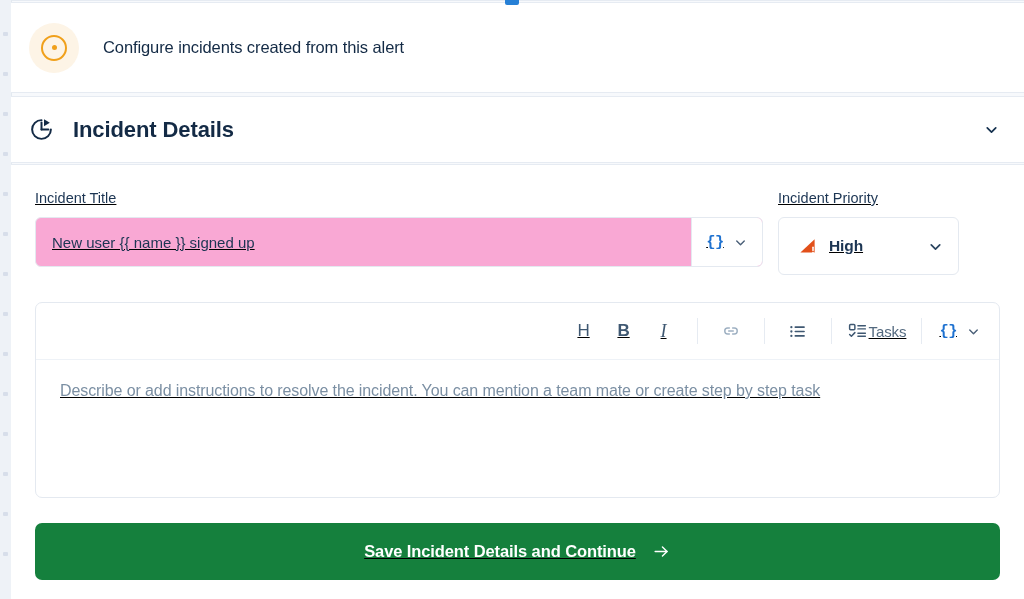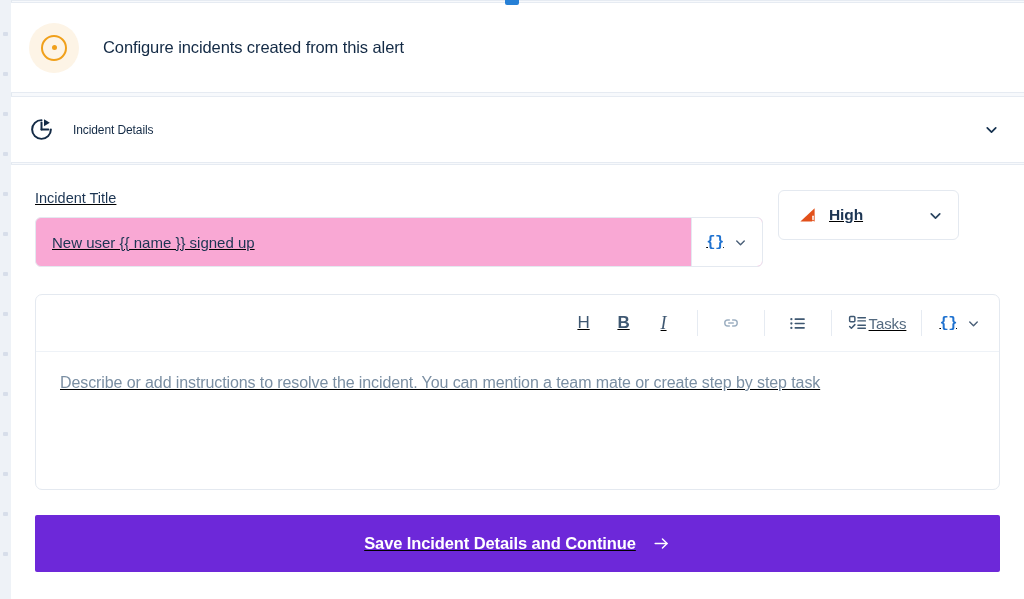--- a/index.html
+++ b/index.html
@@ -121,22 +121,22 @@
     display: flex;
     align-items: center;
     padding: 0 24px 0 18px;
   }
   .section-head-left {
     display: flex;
     align-items: center;
     gap: 19px;
   }
   .section-title {
-    font-size: 12px;
-    font-weight: normal;
+    font-size: 22px;
+    font-weight: bold;
     color: #132a45;
     letter-spacing: -0.1px;
   }
   .section-chevron {
     margin-left: auto;
     display: flex;
     align-items: center;
     cursor: pointer;
   }
 
@@ -204,21 +204,21 @@
     color: #1f72d0;
     font-family: "Liberation Mono", monospace;
     font-size: 15.5px;
     font-weight: bold;
     letter-spacing: -0.5px;
   }
 
   .select-box {
     display: flex;
     align-items: center;
-    height: 50px;
+    height: 58px;
     border: 1px solid #e4e9f0;
     border-radius: 6px;
     padding: 0 14px 0 18px;
     box-sizing: border-box;
     background: #fff;
     cursor: pointer;
   }
   .priority-icon { flex: none; margin-right: 11px; display: flex; }
   .select-value {
     font-size: 15.5px;
@@ -305,22 +305,22 @@
     font-size: 16px;
     color: #7b8fa3;
     letter-spacing: -0.1px;
     line-height: 1.45;
   }
 
   
   .save-btn {
     margin-top: 25px;
     height: 57px;
-    background: #6d28d9;
-    border-radius: 2px;
+    background: #15803d;
+    border-radius: 7px;
     display: flex;
     align-items: center;
     justify-content: center;
     gap: 16px;
     cursor: pointer;
     border: none;
     width: 100%;
     box-sizing: border-box;
   }
   .save-btn-label {
@@ -398,20 +398,21 @@
             <span style="display:flex">
               <svg width="15" height="15" viewBox="0 0 20 20" fill="none">
                 <path d="M5 8l5 5 5-5" stroke="#4d627a" stroke-width="1.9" stroke-linecap="round" stroke-linejoin="round"></path>
               </svg>
             </span>
           </div>
         </div>
       </div>
 
       <div class="field-priority-col">
+        <label class="field-label">Incident Priority</label>
         <div class="select-box">
           <span class="priority-icon">
             <svg width="21" height="19" viewBox="0 0 21 19" fill="none">
               <path d="M17.6 2.2L17.6 15.4L3.4 15.4z" fill="#e2501a"></path>
               <path d="M3.4 15.4L17.6 15.4" stroke="#ffffff" stroke-width="0"></path>
               <path d="M16 10.2v3.4" stroke="#ffffff" stroke-width="1.5" stroke-linecap="round"></path>
               <circle cx="16" cy="15.6" r="0.85" fill="#ffffff"></circle>
             </svg>
           </span>
           <span class="select-value">High</span>

